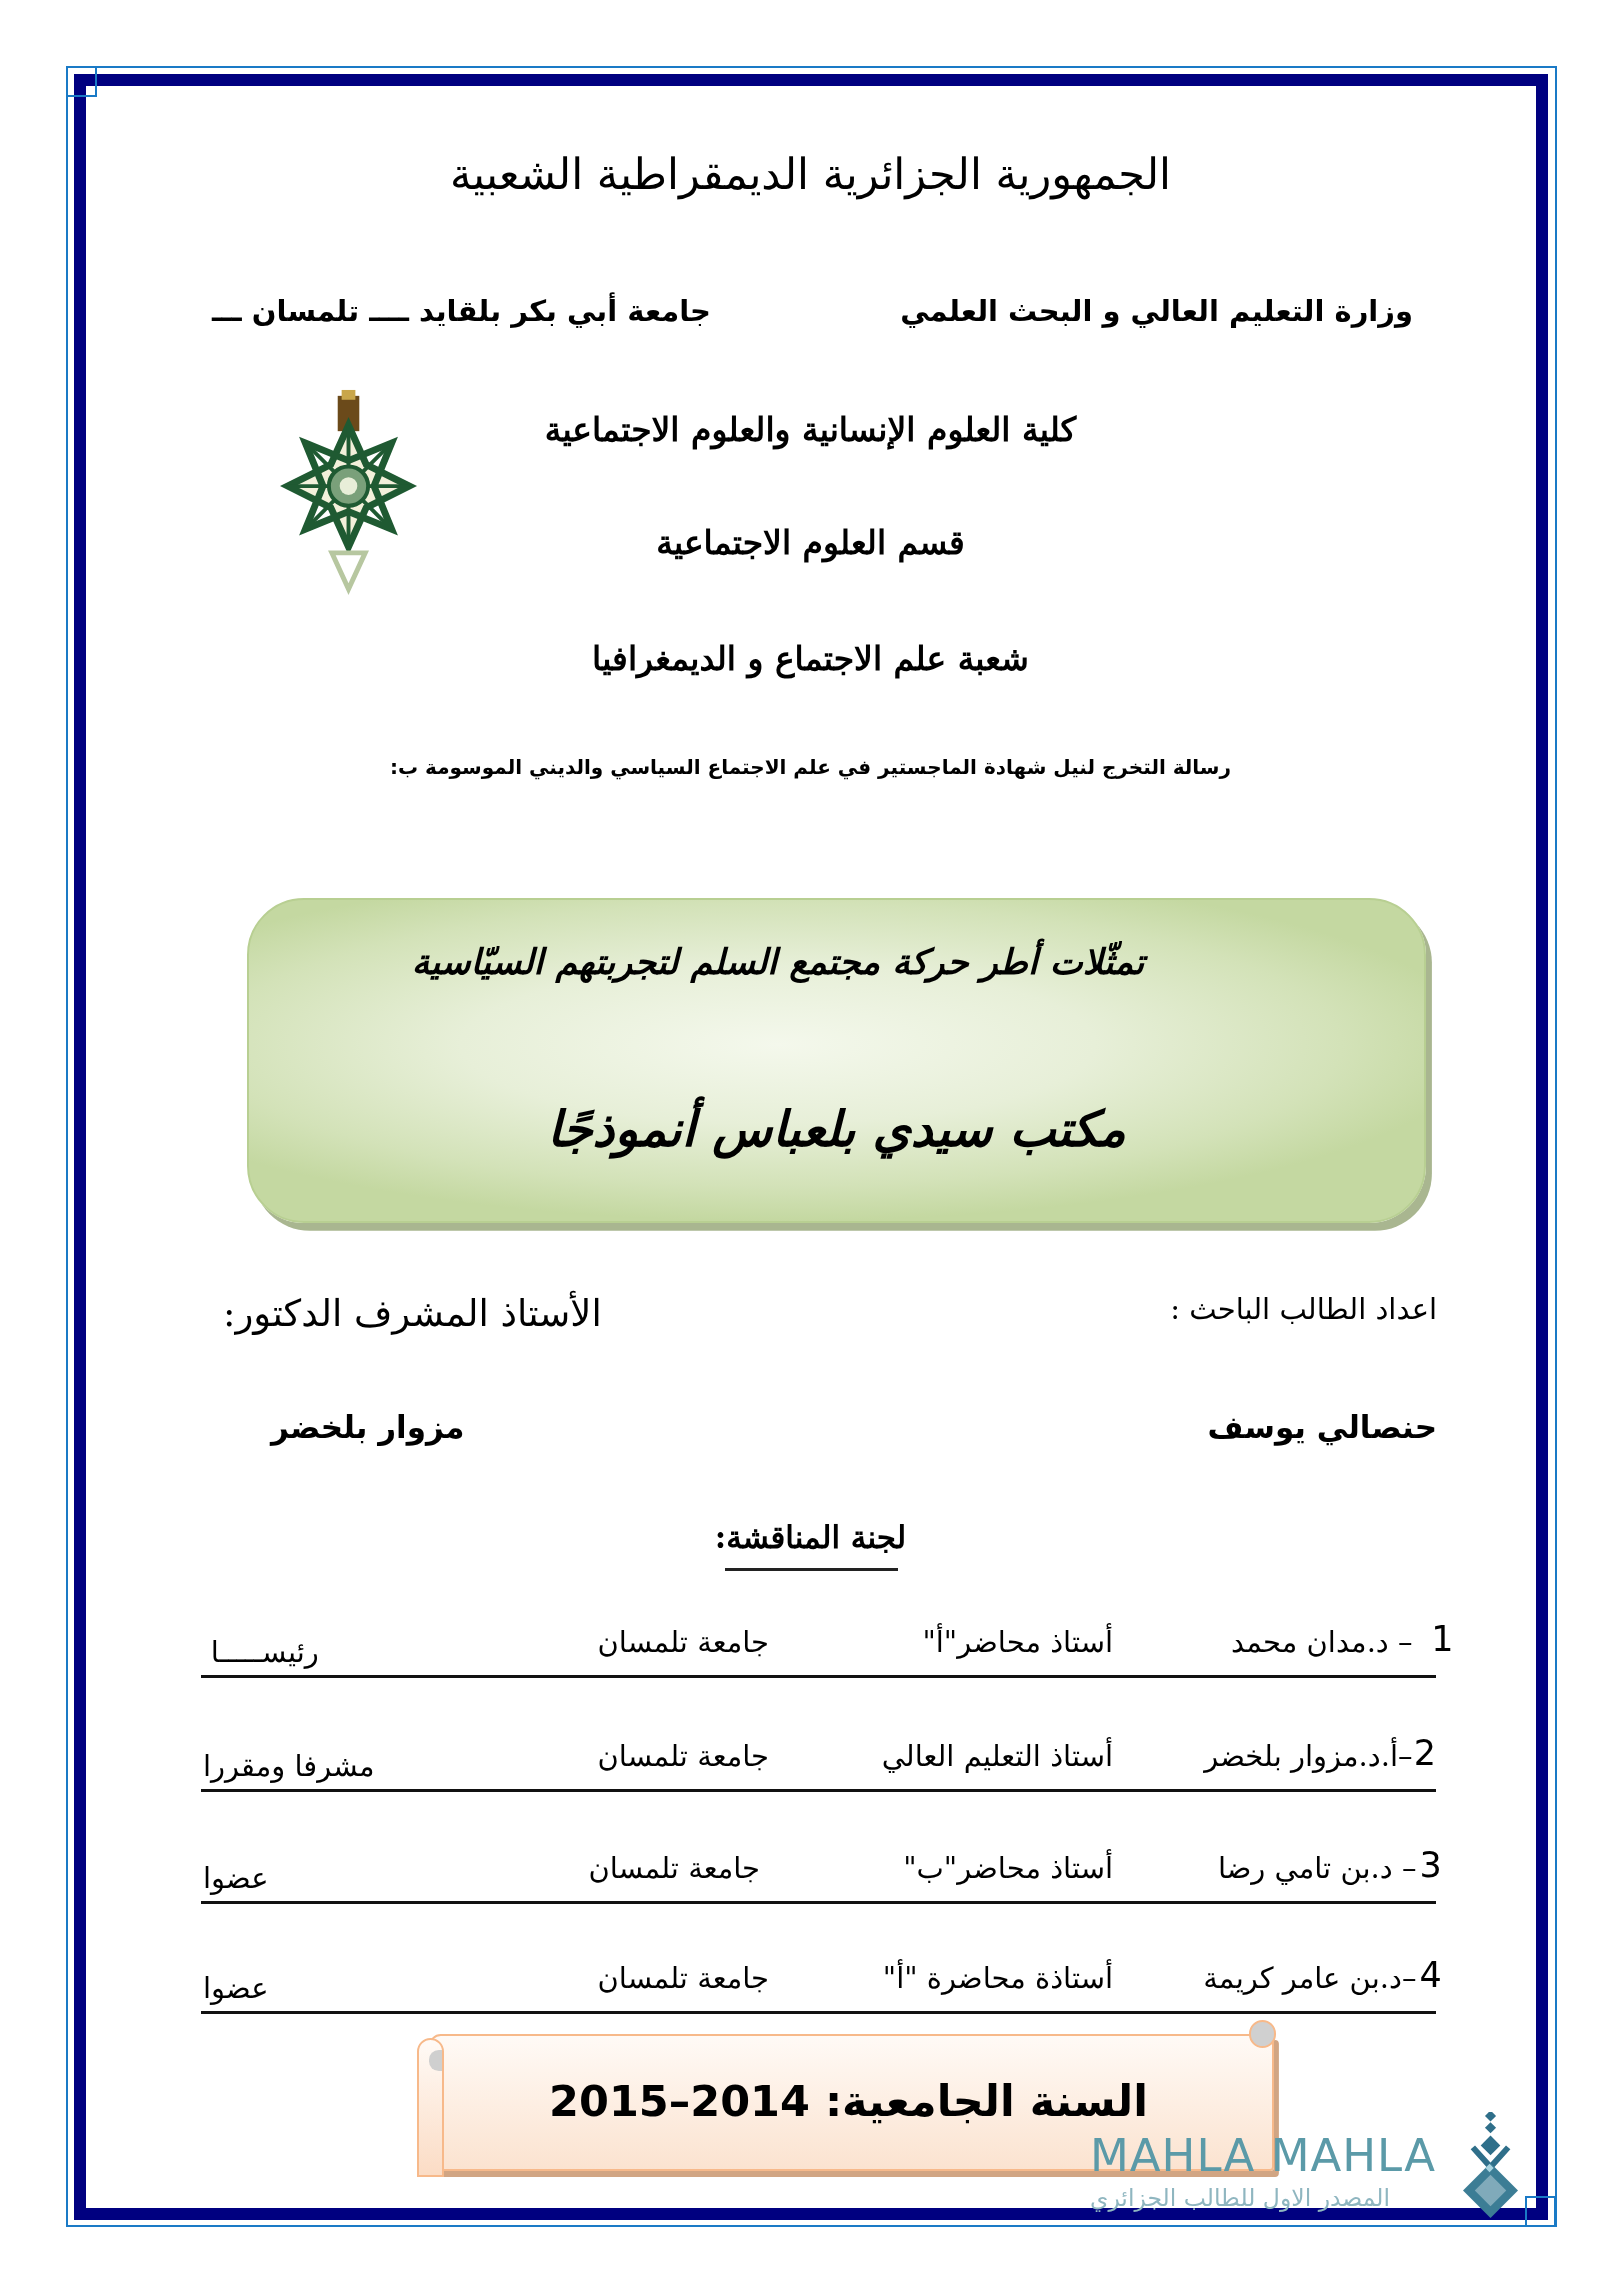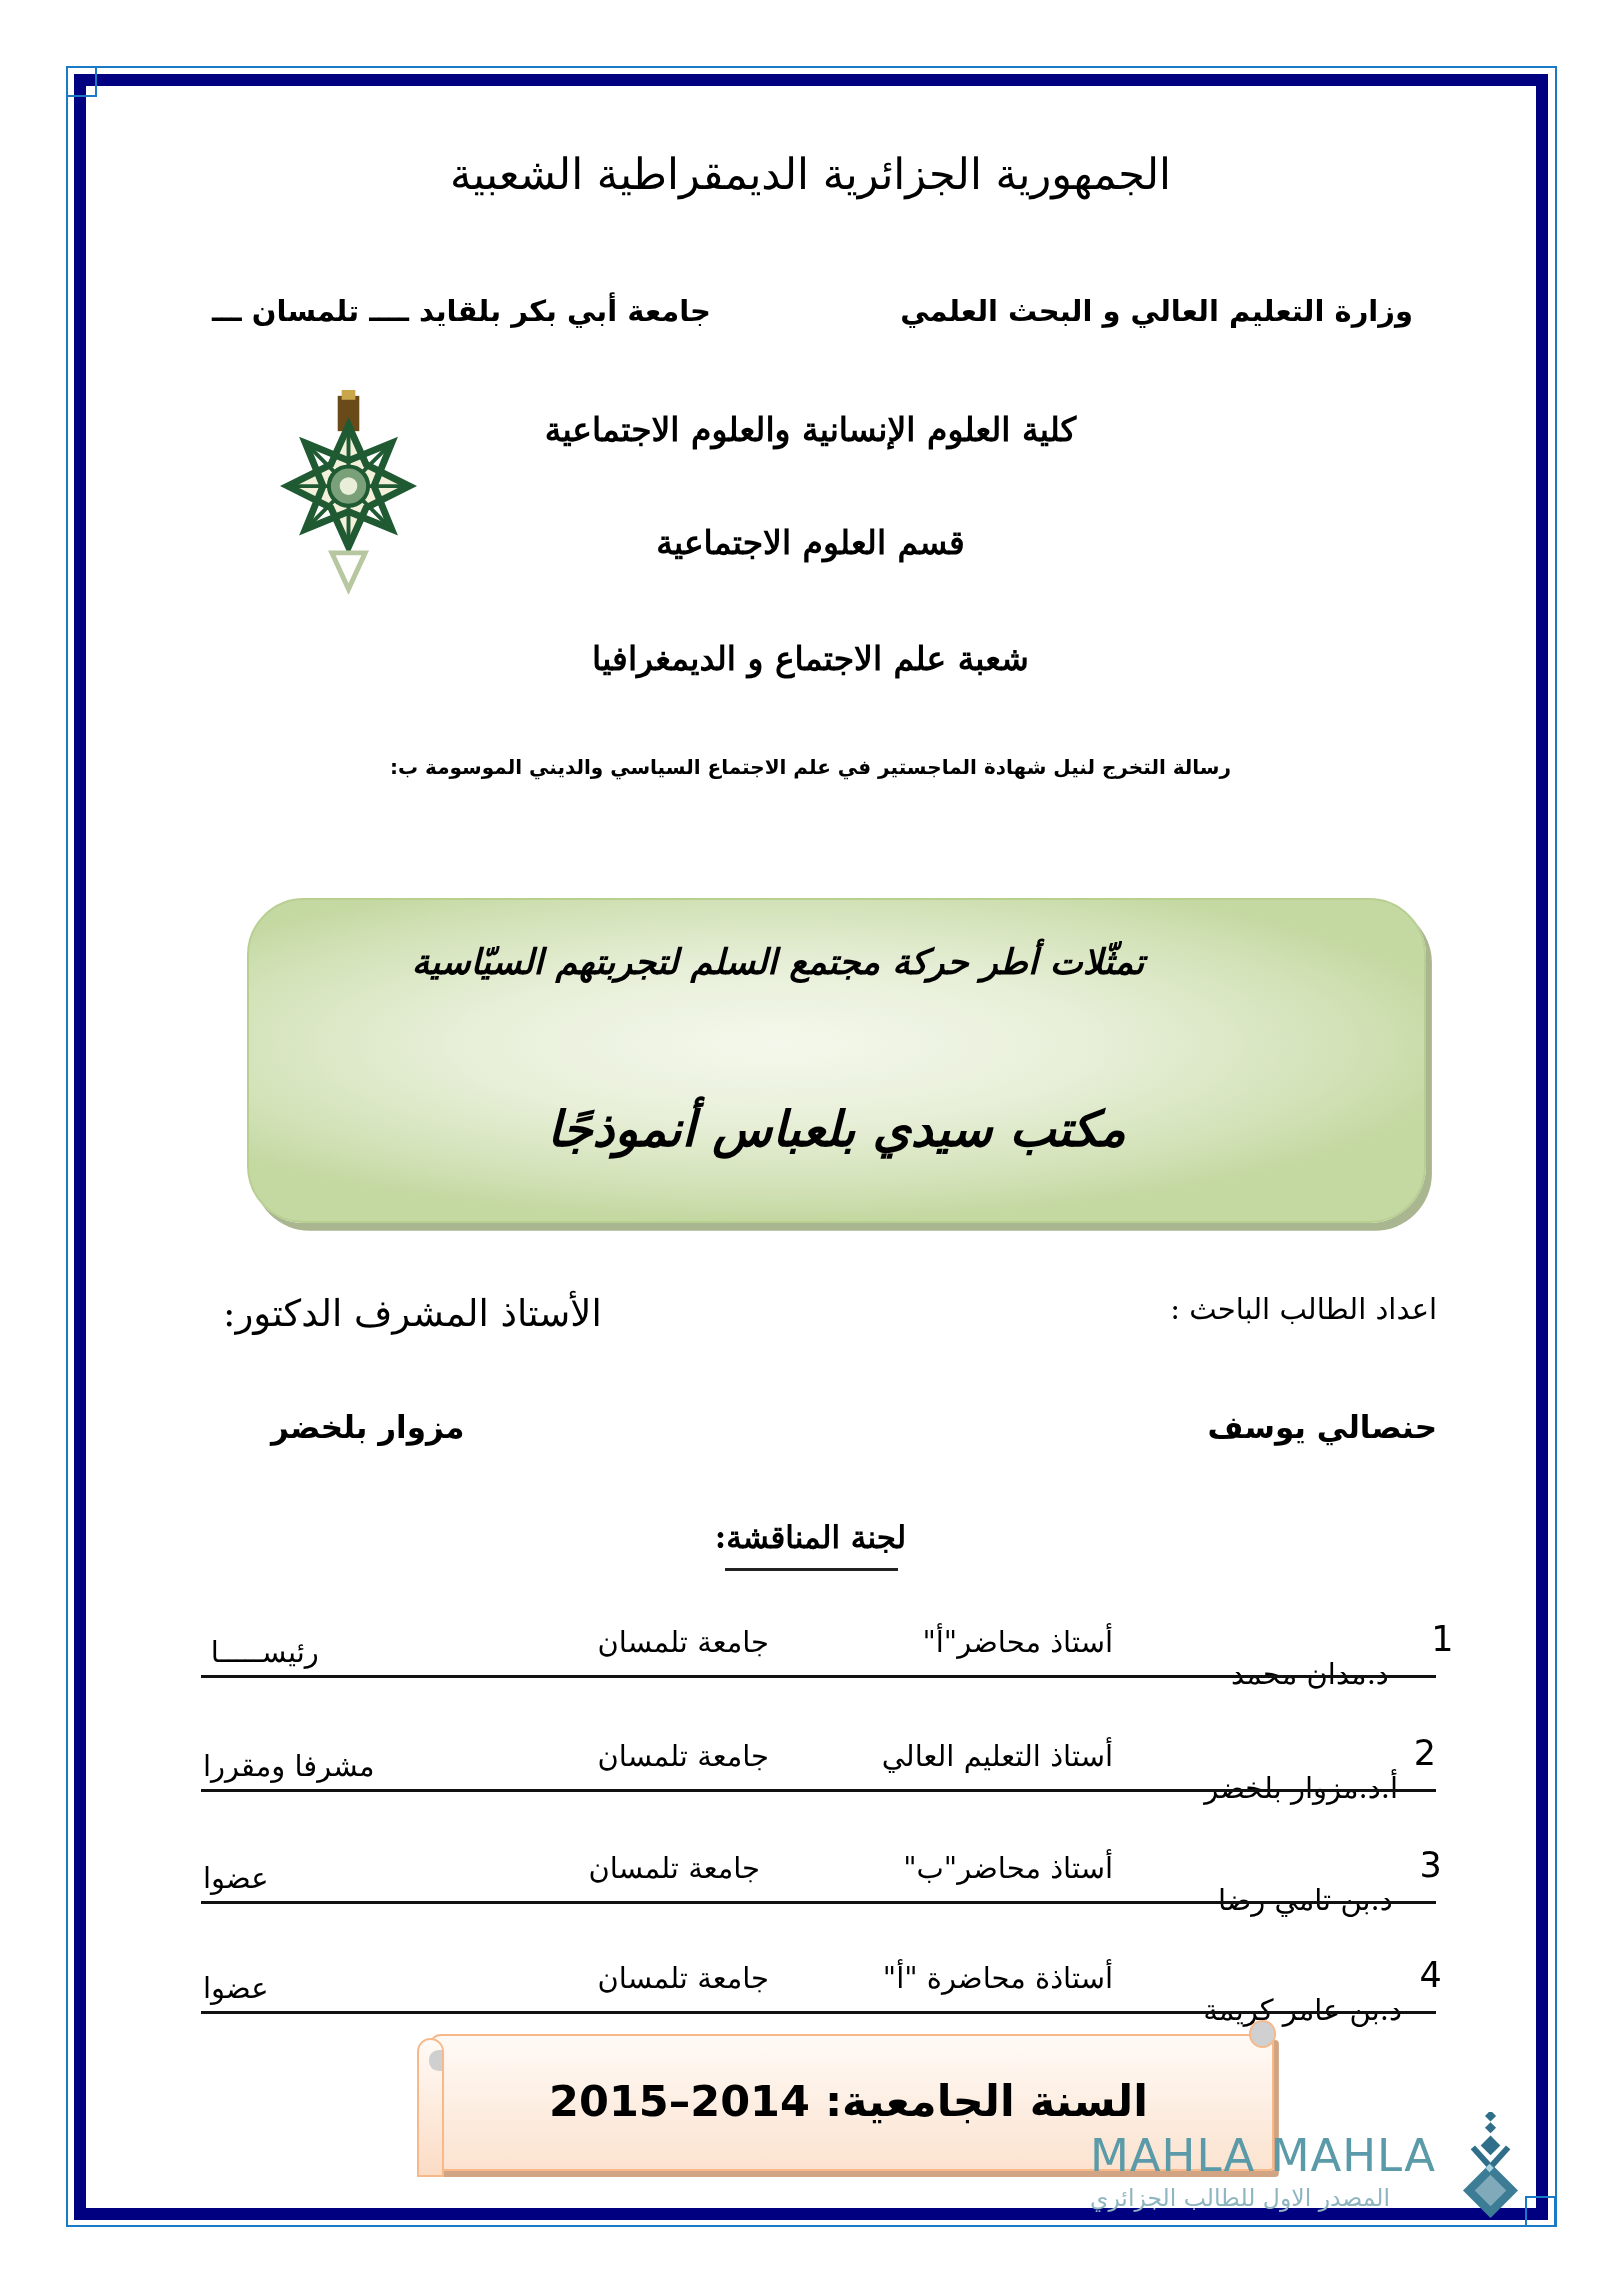--- a/index.html
+++ b/index.html
@@ -54,21 +54,21 @@
   .supervisor-name { left: 271px; top: 1409px; font-size: 31px; font-weight: bold; font-family: "DejaVu Sans", "Liberation Sans", sans-serif; }
 
   .committee-title { left: 0; width: 1621px; top: 1519px; font-size: 31px; text-align: center; font-weight: bold; }
   .committee-underline { position: absolute; left: 725px; top: 1568px; width: 173px; height: 2.9px; background: #222; }
 
   
   .c-row { position: absolute; left: 201px; width: 1235px; height: 59px; }
   .c-row .rule { position: absolute; left: 0; right: 0; bottom: 0; height: 2.9px; background: #111; }
   .c-row .cell { position: absolute; top: 5.9px; font-size: 29px; white-space: nowrap; direction: rtl; }
   .c-row .num { font-family: "DejaVu Sans", "Liberation Sans", sans-serif; font-size: 35px; top: 0; }
-  .c-row .name { right: 0; margin-top: 32px; }
+  .c-row .name { right: 0; }
   .c-row .rank { right: 323px; }
   .c-row .univ { right: 667px; text-align: center; }
   .c-row .role { left: 2px; margin-top: 10px; }
 
   
   .scroll {
     position: absolute; left: 417px; top: 2034px; width: 863px; height: 147px;
   }
   .scroll-body {
     position: absolute; left: 11.8px; top: 0; width: 845px; height: 137px;

